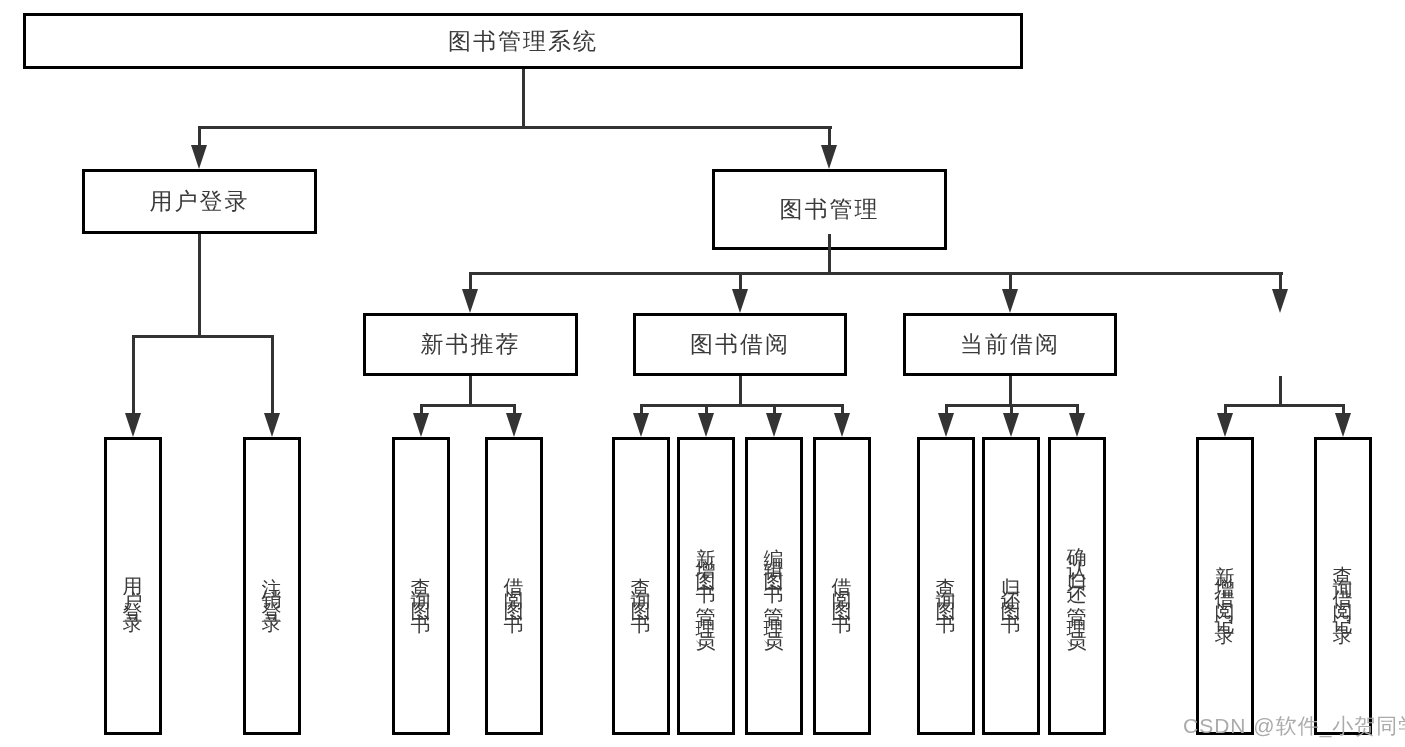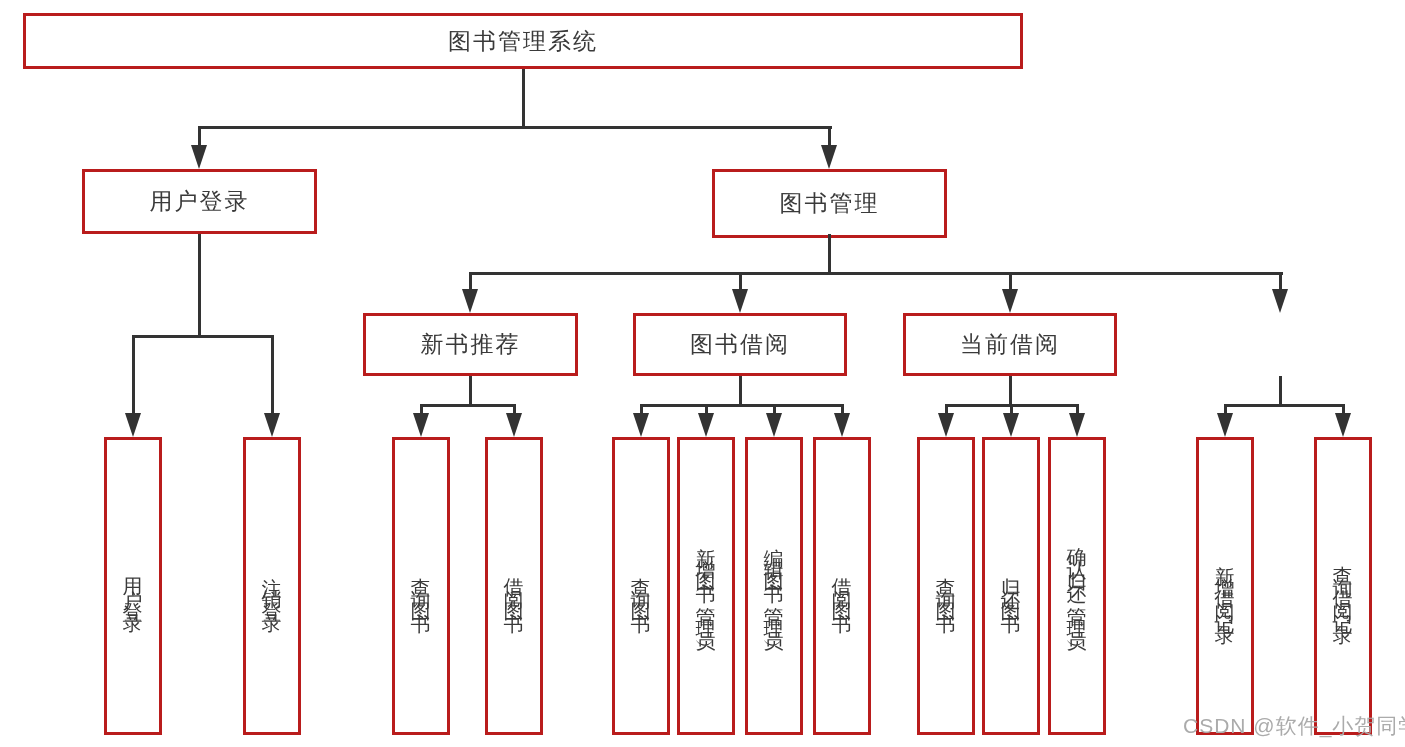--- a/index.html
+++ b/index.html
@@ -3,21 +3,21 @@
 <meta charset="utf-8">
 <style>
   html,body{margin:0;padding:0;background:#ffffff;}
   .canvas{
     position:relative;width:1405px;height:747px;background:#ffffff;overflow:hidden;
     font-family:"Liberation Sans","DejaVu Sans",sans-serif;color:#3a3a3a;
   }
   
   .box{
     position:absolute;box-sizing:border-box;background:#ffffff;
-    border:3px solid #b91c1c;display:flex;align-items:center;justify-content:center;
+    border:3px solid #000000;display:flex;align-items:center;justify-content:center;
   }
   .hlabel{font-size:23px;letter-spacing:2px;white-space:nowrap;}
   .leaf{width:58px;top:437px;height:298px;font-size:20px;}
   .leaf .vtext{
     writing-mode:vertical-rl;text-orientation:mixed;
     letter-spacing:12px;line-height:1.1;white-space:nowrap;
   }
   
   .ln{position:absolute;background:#333333;}
   .ah{
@@ -43,21 +43,21 @@
   <div class="ln" style="left:522px;top:69px;width:3px;height:60px;"></div>
   <div class="ln" style="left:198px;top:126px;width:634px;height:3px;"></div>
   <div class="ln" style="left:198px;top:129px;width:3px;height:18px;"></div>
   <div class="ah" style="left:191px;top:145px;"></div>
   <div class="ln" style="left:828px;top:129px;width:3px;height:18px;"></div>
   <div class="ah" style="left:821px;top:145px;"></div>
 
   <div class="box hlabel" style="left:82px;top:169px;width:235px;height:65px;">
     <span>用户登录</span>
   </div>
-  <div class="box hlabel" style="left:712px;top:169px;width:235px;height:69px;">
+  <div class="box hlabel" style="left:712px;top:169px;width:235px;height:81px;">
     <span>图书管理</span>
   </div>
 
   <div class="ln" style="left:198px;top:234px;width:3px;height:104px;"></div>
   <div class="ln" style="left:132px;top:335px;width:142px;height:3px;"></div>
   <div class="ln" style="left:132px;top:338px;width:3px;height:77px;"></div>
   <div class="ah" style="left:125px;top:413px;"></div>
   <div class="ln" style="left:271px;top:338px;width:3px;height:77px;"></div>
   <div class="ah" style="left:264px;top:413px;"></div>
 

